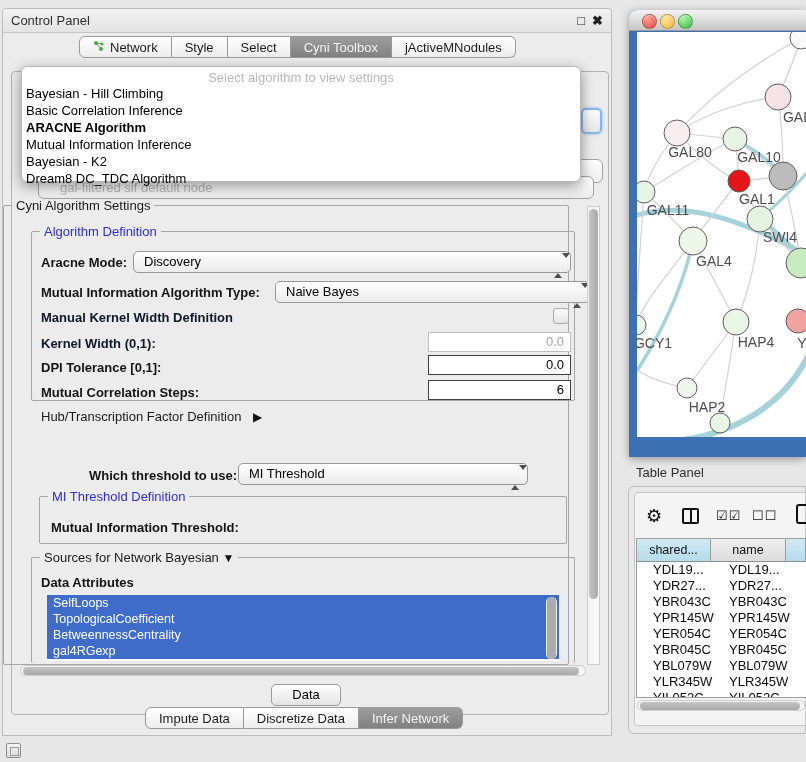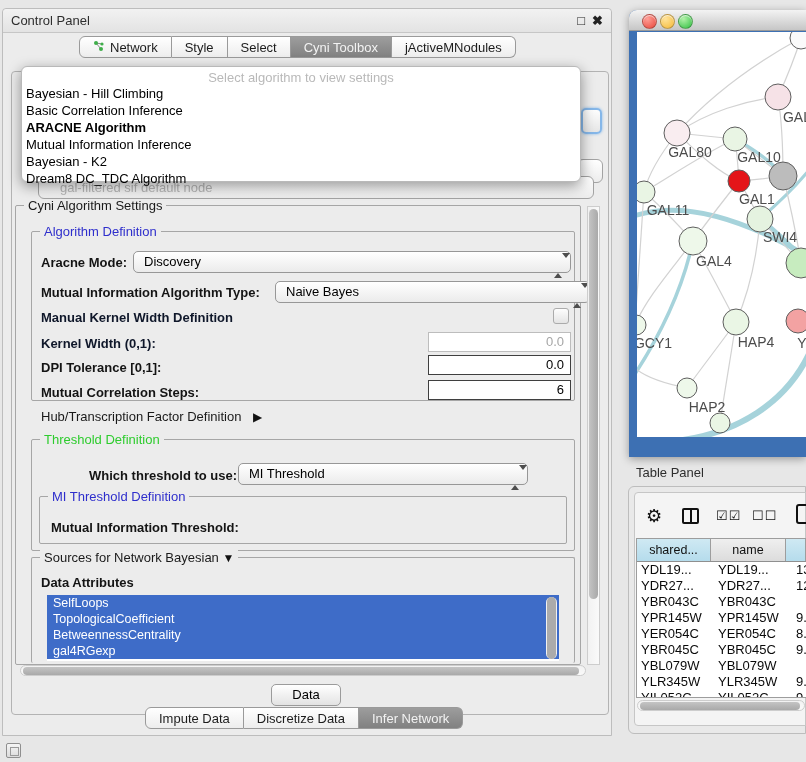--- a/index.html
+++ b/index.html
@@ -87,21 +87,21 @@
   .gear{font-size:18px;color:#111;}
   .col-icon{width:17px;height:16px;border:2px solid #111;border-radius:2px;}
   .col-icon:after{content:"";position:absolute;left:6px;top:0;width:2px;height:12px;background:#111;}
   .cb-pair{font-size:13px;color:#111;letter-spacing:1px;}
   .doc-icon{width:18px;height:20px;border:2px solid #111;border-radius:3px;}
   .ttable{left:636px;top:538px;width:170px;height:160px;background:#fff;border:1px solid #9d9d9d;border-right:none;overflow:hidden;font-size:13px;}
   .thead{display:flex;height:22px;border-bottom:1px solid #8f8f8f;}
   .th{border-right:1px solid #9d9d9d;text-align:center;line-height:22px;font-size:12.5px;color:#111;overflow:hidden;white-space:nowrap;}
   .th.sel{background:linear-gradient(#cfe9f3,#b5dcec);}
   .th.plain{background:linear-gradient(#efefef,#dcdcdc);}
-  .trow{display:flex;height:16px;line-height:16px;white-space:nowrap;}
+  .trow{display:flex;height:16px;line-height:16px;white-space:nowrap;margin-left:12px;}
   .td{overflow:hidden;padding-left:4px;color:#0a0a0a;}
   .tc1{width:73px;}.tc2{width:74px;}.tc3{flex:1;}
 </style>
 </head>
 <body>
 
 <div class="abs cp-window">
   <div class="abs cp-titlebar">
     <span class="abs cp-title">Control Panel</span>
     <span class="abs win-btn" style="right:26px;">□</span>
@@ -146,21 +146,21 @@
     <div id="popup-items">
         <div class="popup-item">Bayesian - Hill Climbing</div>
         <div class="popup-item">Basic Correlation Inference</div>
         <div class="popup-item selected">ARACNE Algorithm</div>
         <div class="popup-item">Mutual Information Inference</div>
         <div class="popup-item">Bayesian - K2</div>
         <div class="popup-item">Dream8 DC_TDC Algorithm</div>
       </div>
   </div>
 
-  <div class="abs fieldset" style="left:12px;top:196px;width:566px;height:460px;">
+  <div class="abs fieldset" style="left:0;top:196px;width:566px;height:460px;">
     <span class="legend" style="left:8px;color:#1a1a1a;">Cyni Algorithm Settings</span>
   </div>
 
   <div class="abs fieldset" style="left:28px;top:222px;width:544px;height:170px;">
     <span class="legend blue" style="left:8px;">Algorithm Definition</span>
   </div>
   <span class="flabel" style="left:38px;top:246px;">Aracne Mode:</span>
   <div class="combo" style="left:130px;top:242px;width:438px;">
     <span>Discovery</span>
     <span class="stepper"><span class="arr-up"></span><span class="arr-dn"></span></span>
@@ -177,23 +177,20 @@
   <span class="flabel" style="left:38px;top:351px;">DPI Tolerance [0,1]:</span>
   <div class="tfield" style="left:425px;top:346px;width:143px;">0.0</div>
   <span class="flabel" style="left:38px;top:376px;">Mutual Correlation Steps:</span>
   <div class="tfield" style="left:425px;top:371px;width:143px;">6</div>
 
   <span class="collapse-label" style="left:38px;top:400px;">
     <span>Hub/Transcription Factor Definition</span>
     <span class="tri" style="margin-left:8px;">▶</span>
   </span>
 
-  <div class="abs fieldset" style="left:28px;top:430px;width:544px;height:112px;">
-    <span class="legend green" style="left:8px;">Threshold Definition</span>
-  </div>
   <span class="flabel" style="left:86px;top:459px;">Which threshold to use:</span>
   <div class="combo" style="left:235px;top:454px;width:290px;">
     <span>MI Threshold</span>
     <span class="stepper"><span class="arr-up"></span><span class="arr-dn"></span></span>
   </div>
   <div class="abs fieldset" style="left:36px;top:487px;width:528px;height:48px;">
     <span class="legend blue" style="left:8px;">MI Threshold Definition</span>
   </div>
   <span class="flabel" style="left:48px;top:511px;">Mutual Information Threshold:</span>
 

